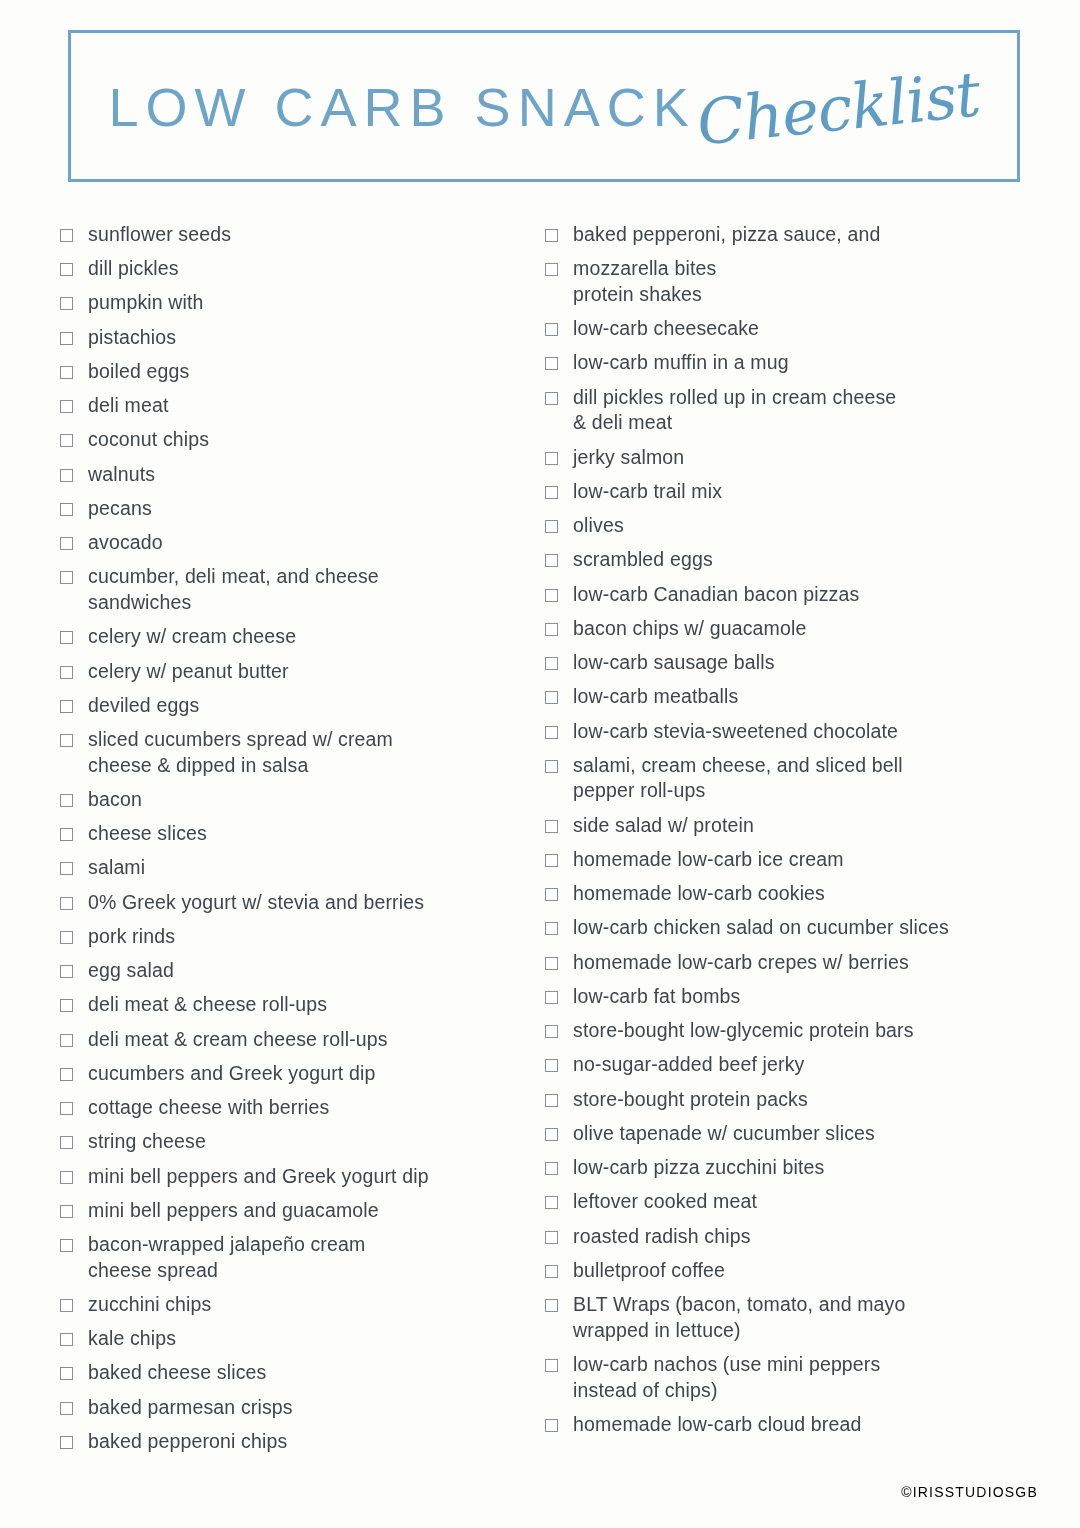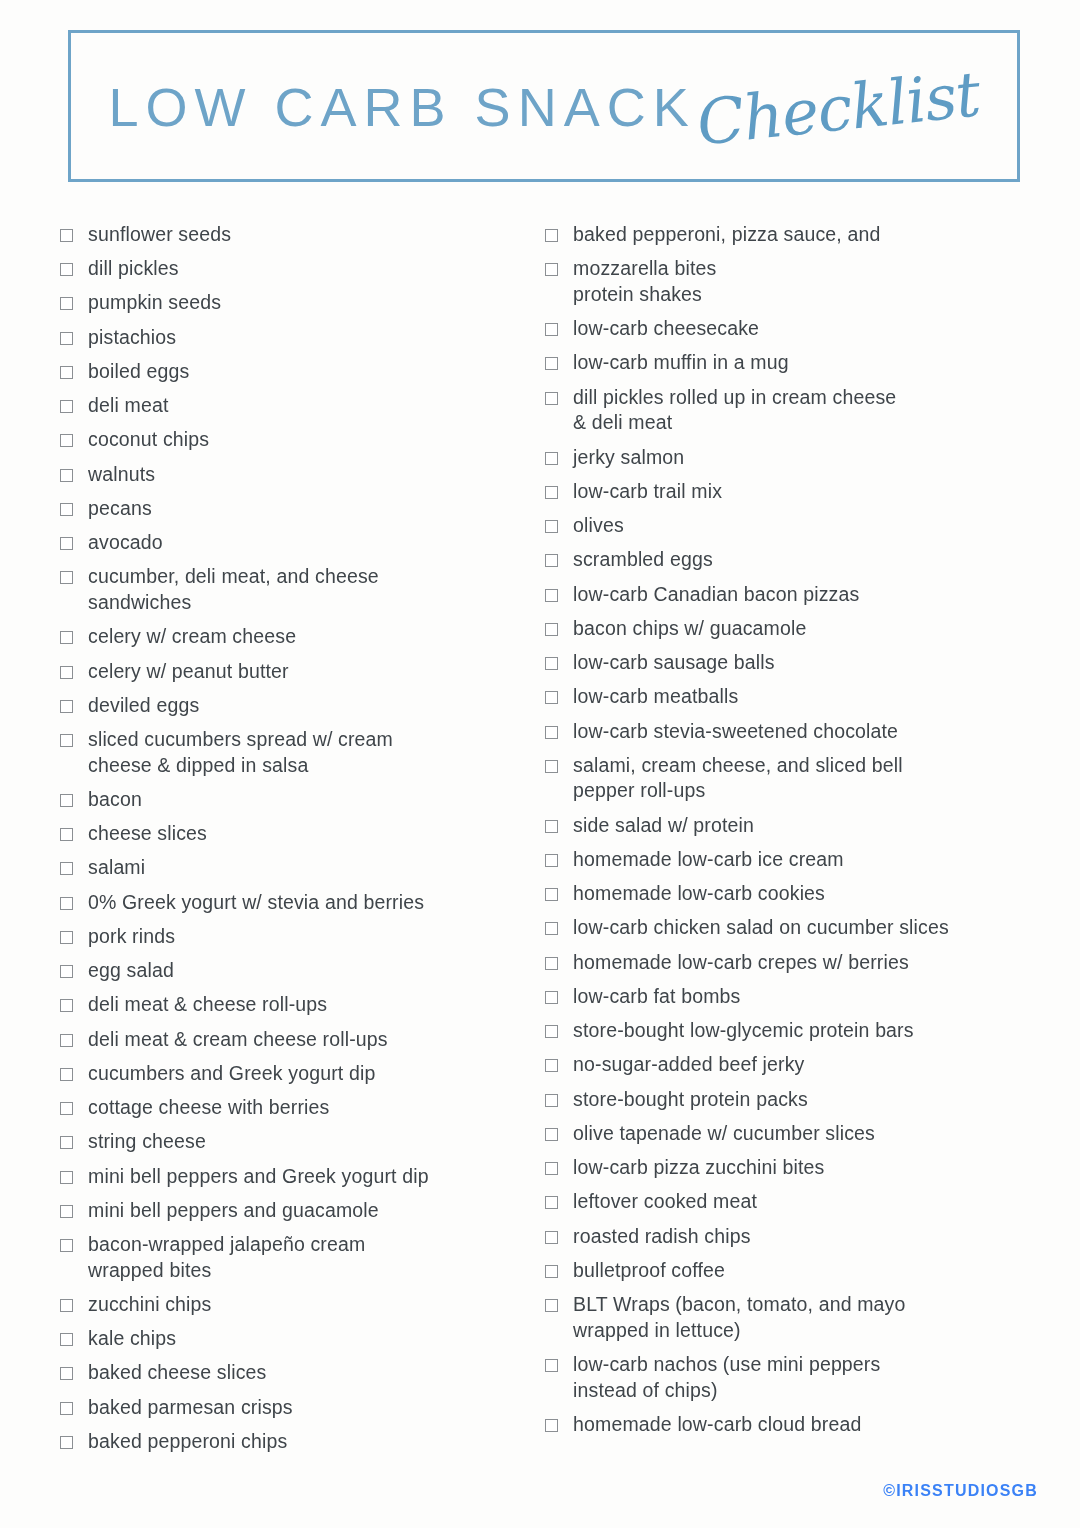--- a/index.html
+++ b/index.html
@@ -91,24 +91,24 @@
     font-weight: 400;
   }
   .label .cont {
     display: block;
   }
   
   .footer {
     position: absolute;
     right: 42px;
     bottom: 28px;
-    font-size: 16px;
+    font-size: 14px;
     letter-spacing: 1.2px;
-    color: #3b82f6;
-    font-weight: 700;
+    color: #000000;
+    font-weight: 400;
   }
 </style>
 </head>
 <body>
 
 <div class="page">
 
   <div class="title-frame">
     <div class="title-row">
       <span class="title-main">LOW CARB SNACK</span>
@@ -121,21 +121,21 @@
         <div class="item">
           <span class="box"></span>
           <span class="label">sunflower seeds</span>
         </div>
         <div class="item">
           <span class="box"></span>
           <span class="label">dill pickles</span>
         </div>
         <div class="item">
           <span class="box"></span>
-          <span class="label">pumpkin seeds</span>
+          <span class="label">pumpkin with</span>
         </div>
         <div class="item">
           <span class="box"></span>
           <span class="label">pistachios</span>
         </div>
         <div class="item">
           <span class="box"></span>
           <span class="label">boiled eggs</span>
         </div>
         <div class="item">
@@ -225,21 +225,21 @@
         <div class="item">
           <span class="box"></span>
           <span class="label">mini bell peppers and Greek yogurt dip</span>
         </div>
         <div class="item">
           <span class="box"></span>
           <span class="label">mini bell peppers and guacamole</span>
         </div>
         <div class="item">
           <span class="box"></span>
-          <span class="label">bacon-wrapped jalapeño cream<span class="cont">wrapped bites</span></span>
+          <span class="label">bacon-wrapped jalapeño cream<span class="cont">cheese spread</span></span>
         </div>
         <div class="item">
           <span class="box"></span>
           <span class="label">zucchini chips</span>
         </div>
         <div class="item">
           <span class="box"></span>
           <span class="label">kale chips</span>
         </div>
         <div class="item">

